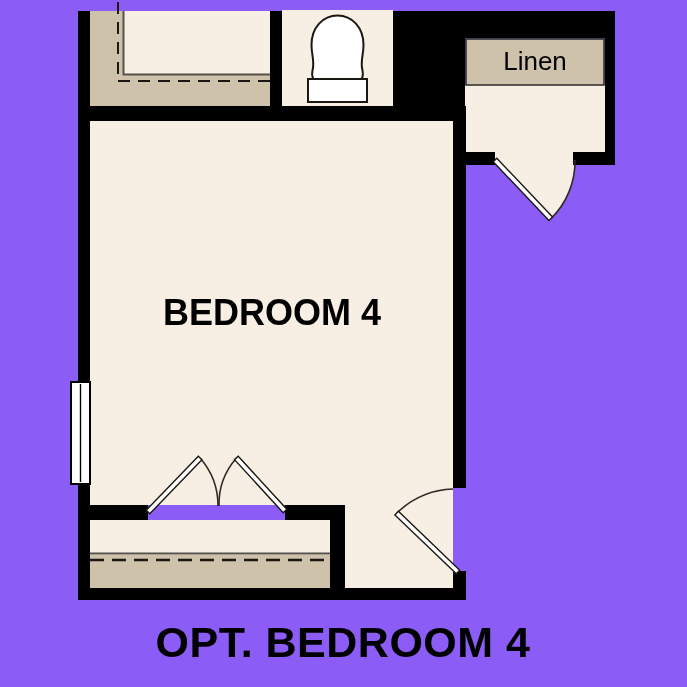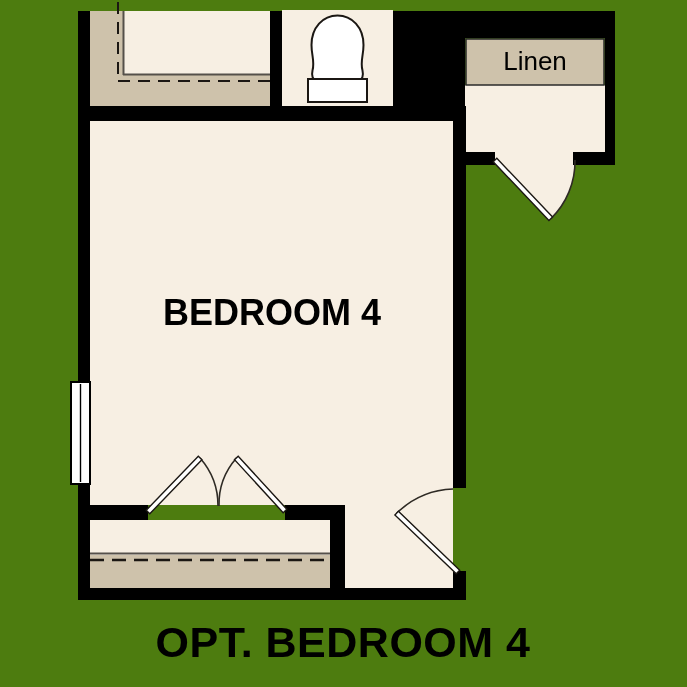--- a/index.html
+++ b/index.html
@@ -1,16 +1,16 @@
 <!DOCTYPE html>
 <html style="--floor: #f7efe3; --shelf: #cec2ab; --wall: #000000; --line-dark: #1b1713; --line-gray: #55504a; --fixture: #ffffff; --text: #000000;"><head>
 <meta charset="utf-8">
 <style>
   html,body{margin:0;padding:0;background:#ffffff;}
-  .stage{position:relative;width:687px;height:687px;background:#4d7c0f;overflow:hidden;}
+  .stage{position:relative;width:687px;height:687px;background:#8b5cf6;overflow:hidden;}
   svg{display:block;}
   .floor{fill:var(--floor,#f7efe3);}
   .shelf{fill:var(--shelf,#cec2ab);}
   .wall{fill:var(--wall,#000000);}
   .boundary{stroke:var(--line-gray,#55504a);stroke-width:2;fill:none;}
   .thin{stroke:var(--line-gray,#55504a);stroke-width:2;fill:none;}
   .dash{stroke:var(--line-dark,#1b1713);stroke-width:2;fill:none;stroke-dasharray:12 8;}
   .dash-b{stroke:var(--line-dark,#1b1713);stroke-width:2.4;fill:none;stroke-dasharray:14 8;}
   .leaf{fill:var(--fixture,#ffffff);stroke:var(--line-dark,#1b1713);stroke-width:1.4;}
   .arc{fill:none;stroke:#2e2a24;stroke-width:1.6;}

